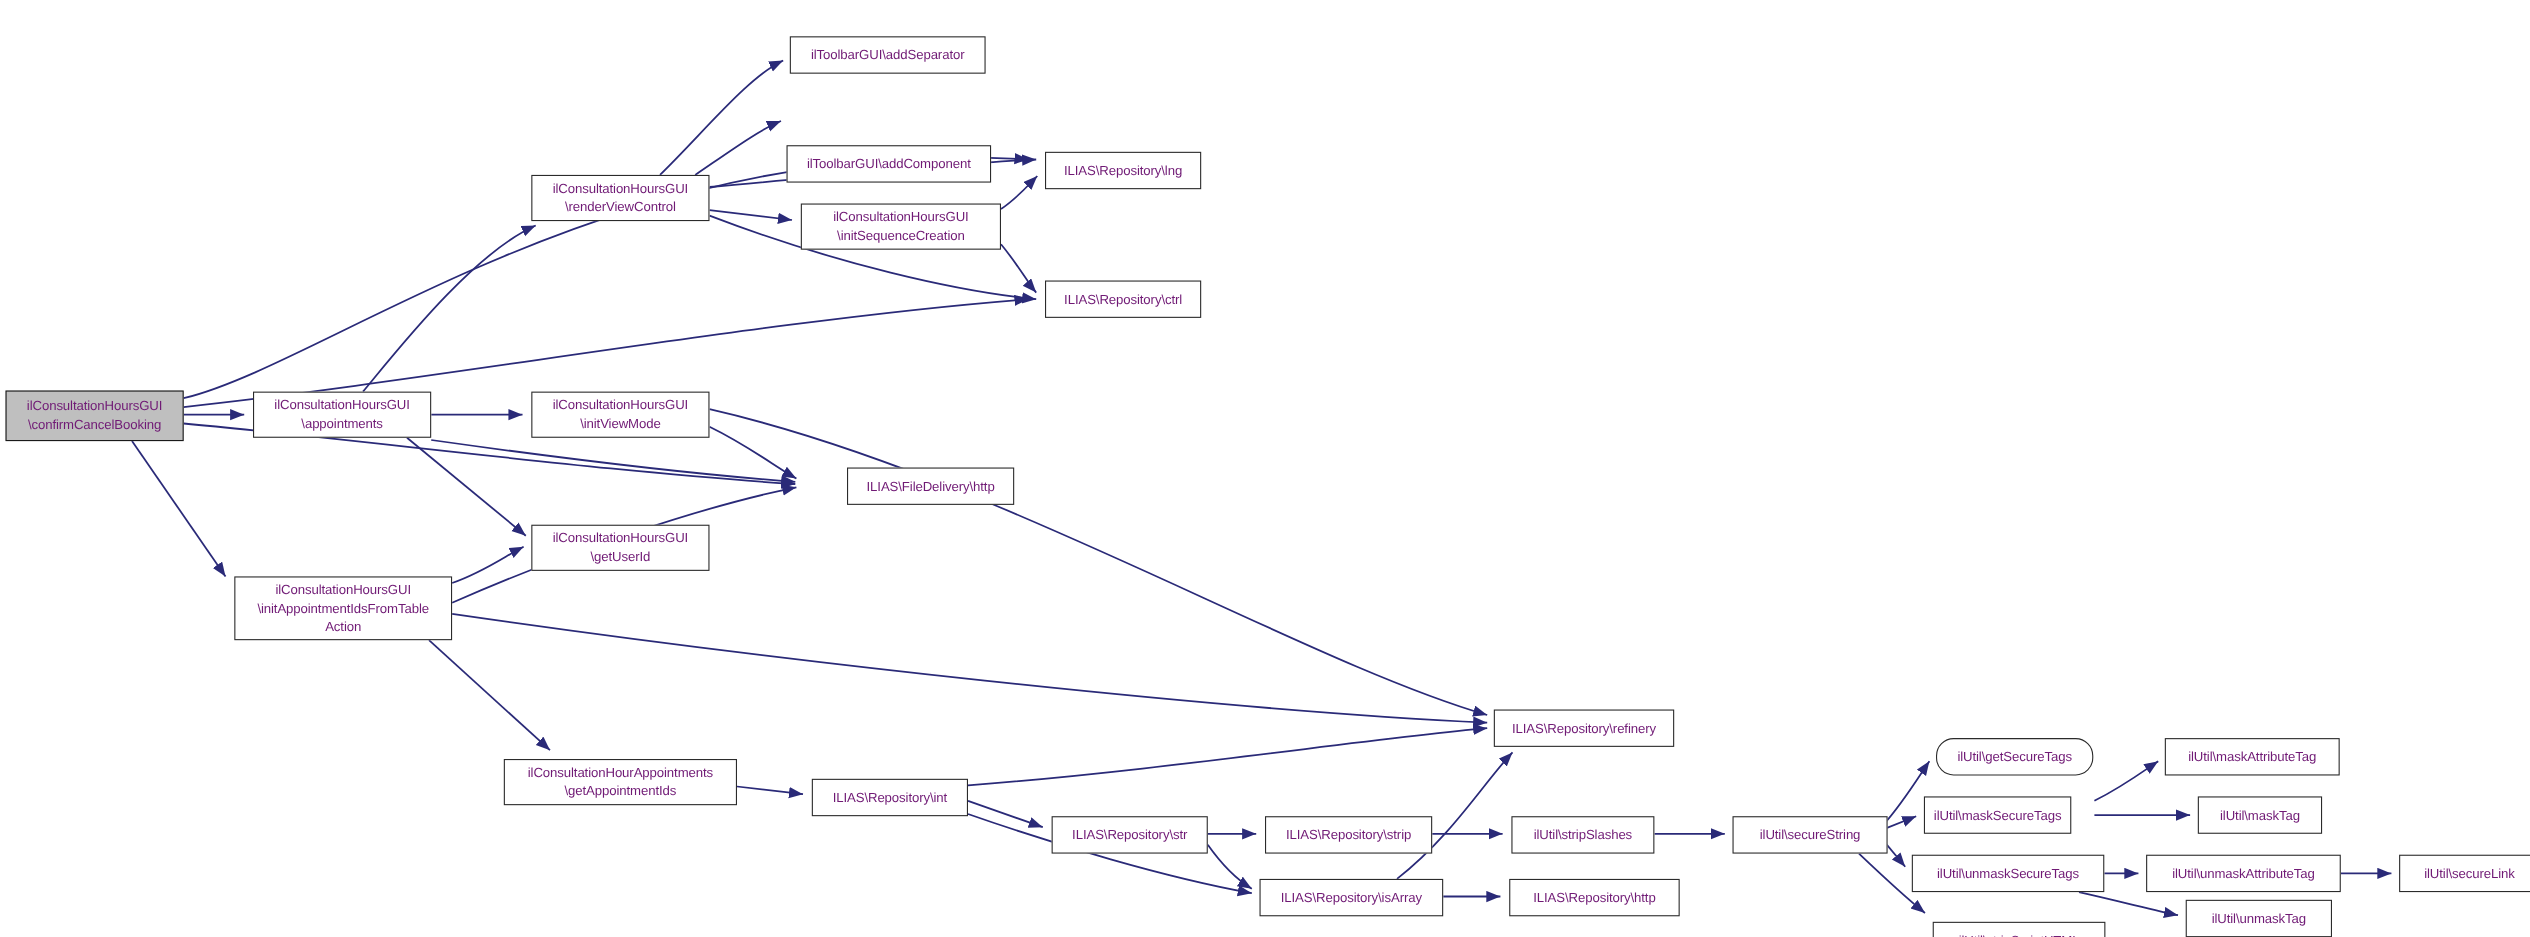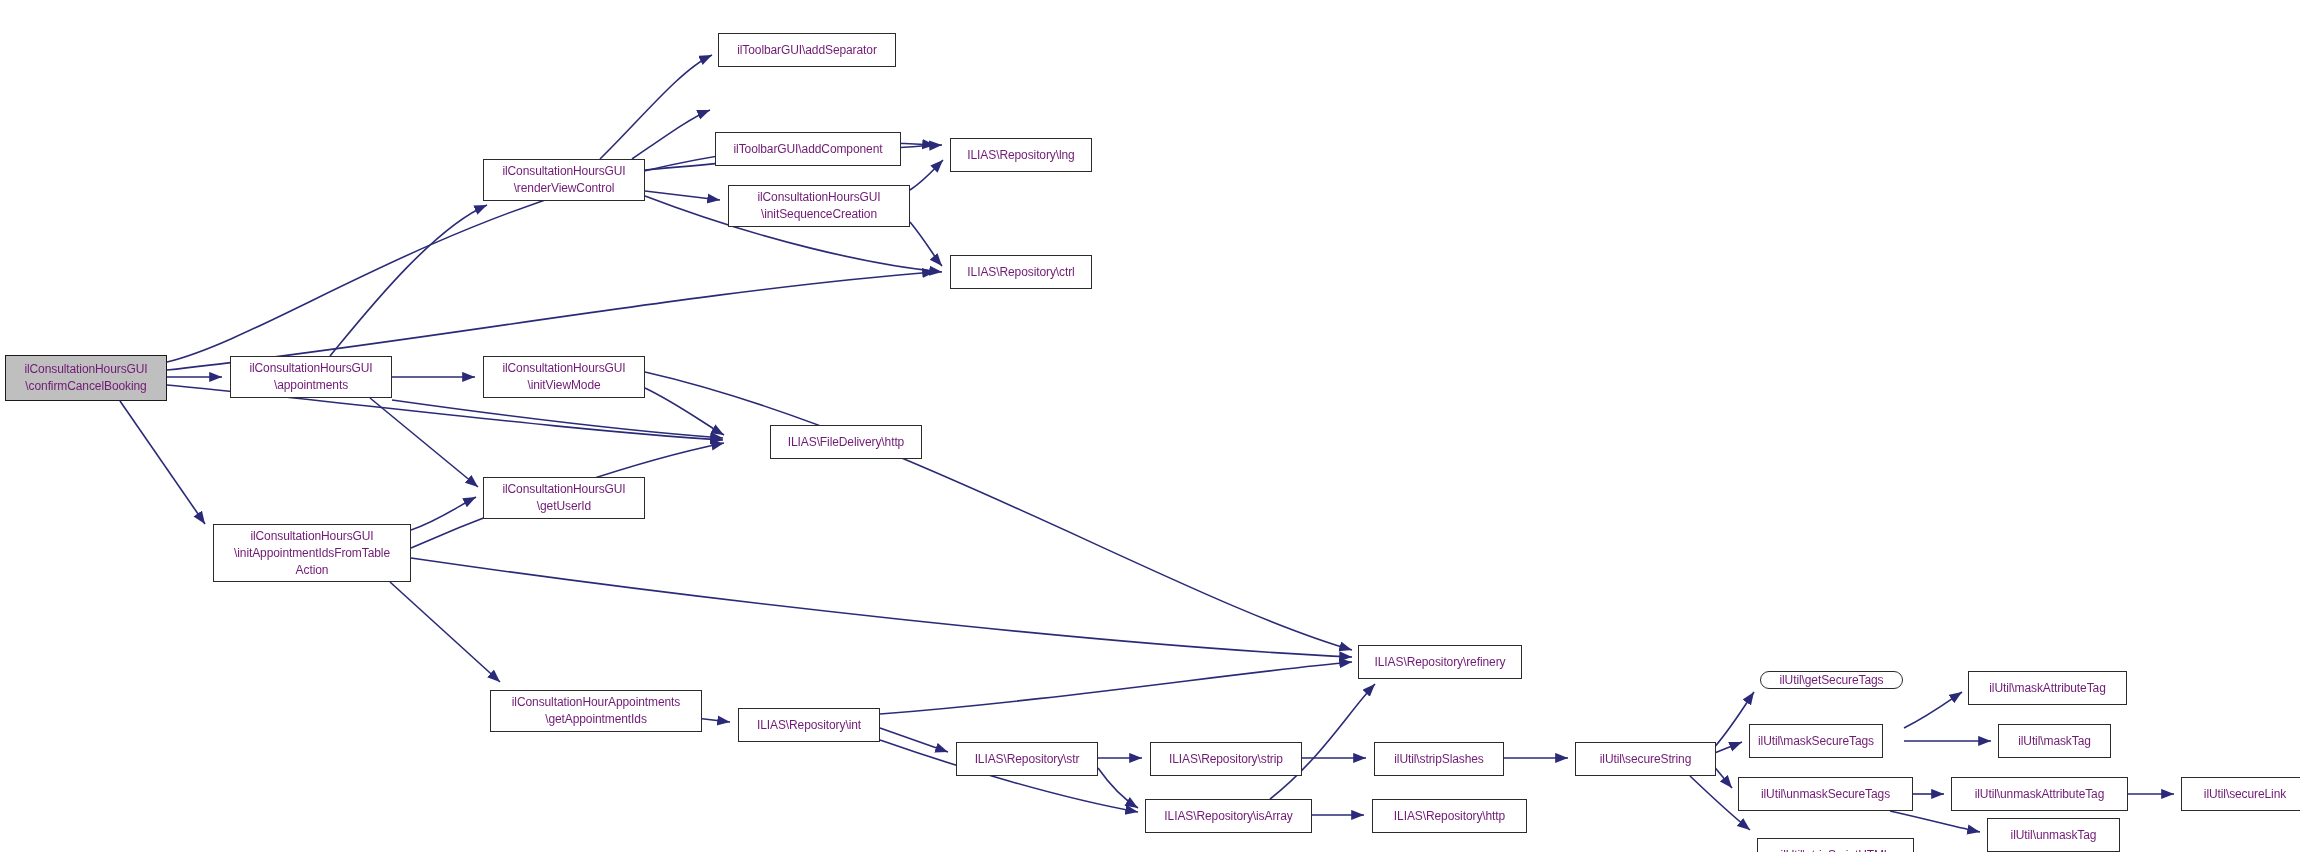--- a/index.html
+++ b/index.html
@@ -110,24 +110,24 @@
 \appointments</span></div>
       <div class="node" style="left: 483px; top: 356px; width: 162px; height: 42px;"><span class="lbl">ilConsultationHoursGUI
 \initViewMode</span></div>
       <div class="node" style="left: 731px; top: 425px; width: 152px; height: 34px; margin-left: 39px;"><span class="lbl">ILIAS\FileDelivery\http</span></div>
       <div class="node" style="left: 483px; top: 477px; width: 162px; height: 42px;"><span class="lbl">ilConsultationHoursGUI
 \getUserId</span></div>
       <div class="node" style="left: 213px; top: 524px; width: 198px; height: 58px;"><span class="lbl">ilConsultationHoursGUI
 \initAppointmentIdsFromTable
 Action</span></div>
       <div class="node" style="left: 1358px; top: 645px; width: 164px; height: 34px;"><span class="lbl">ILIAS\Repository\refinery</span></div>
-      <div class="node" style="left: 458px; top: 690px; width: 212px; height: 42px; margin-left: 32px;"><span class="lbl">ilConsultationHourAppointments
+      <div class="node" style="left: 458px; top: 690px; width: 212px; height: 42px;"><span class="lbl">ilConsultationHourAppointments
 \getAppointmentIds</span></div>
       <div class="node" style="left: 738px; top: 708px; width: 142px; height: 34px;"><span class="lbl">ILIAS\Repository\int</span></div>
-      <div class="node" style="left: 1760px; top: 671px; width: 143px; height: 18px; border-radius: 16px;"><span class="lbl">ilUtil\getSecureTags</span></div>
+      <div class="node" style="left: 1760px; top: 671px; width: 143px; height: 34px; border-radius: 16px;"><span class="lbl">ilUtil\getSecureTags</span></div>
       <div class="node" style="left: 1968px; top: 671px; width: 159px; height: 34px;"><span class="lbl">ilUtil\maskAttributeTag</span></div>
       <div class="node" style="left: 1749px; top: 724px; width: 134px; height: 34px;"><span class="lbl">ilUtil\maskSecureTags</span></div>
       <div class="node" style="left: 1998px; top: 724px; width: 113px; height: 34px; text-align: right;"><span class="lbl">ilUtil\maskTag</span></div>
       <div class="node" style="left: 956px; top: 742px; width: 142px; height: 34px;"><span class="lbl">ILIAS\Repository\str</span></div>
       <div class="node" style="left: 1150px; top: 742px; width: 152px; height: 34px;"><span class="lbl">ILIAS\Repository\strip</span></div>
       <div class="node" style="left: 1374px; top: 742px; width: 130px; height: 34px;"><span class="lbl">ilUtil\stripSlashes</span></div>
       <div class="node" style="left: 1575px; top: 742px; width: 141px; height: 34px;"><span class="lbl">ilUtil\secureString</span></div>
       <div class="node" style="left: 1738px; top: 777px; width: 175px; height: 34px;"><span class="lbl">ilUtil\unmaskSecureTags</span></div>
       <div class="node" style="left: 1951px; top: 777px; width: 177px; height: 34px;"><span class="lbl">ilUtil\unmaskAttributeTag</span></div>
       <div class="node" style="left: 2181px; top: 777px; width: 128px; height: 34px;"><span class="lbl">ilUtil\secureLink</span></div>

